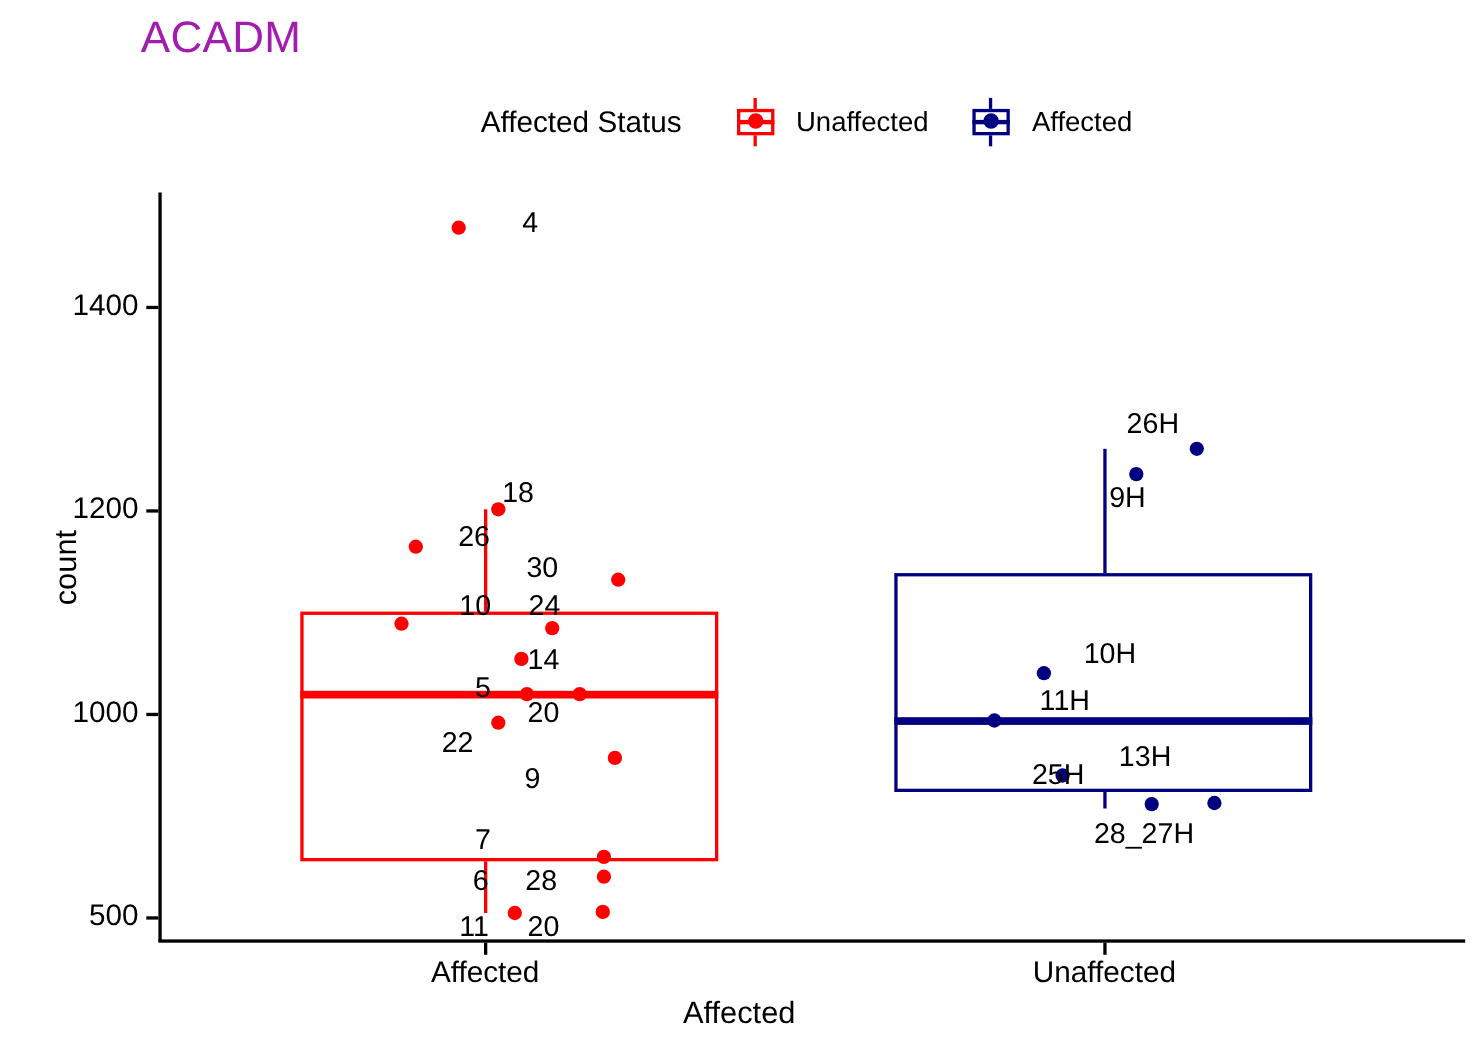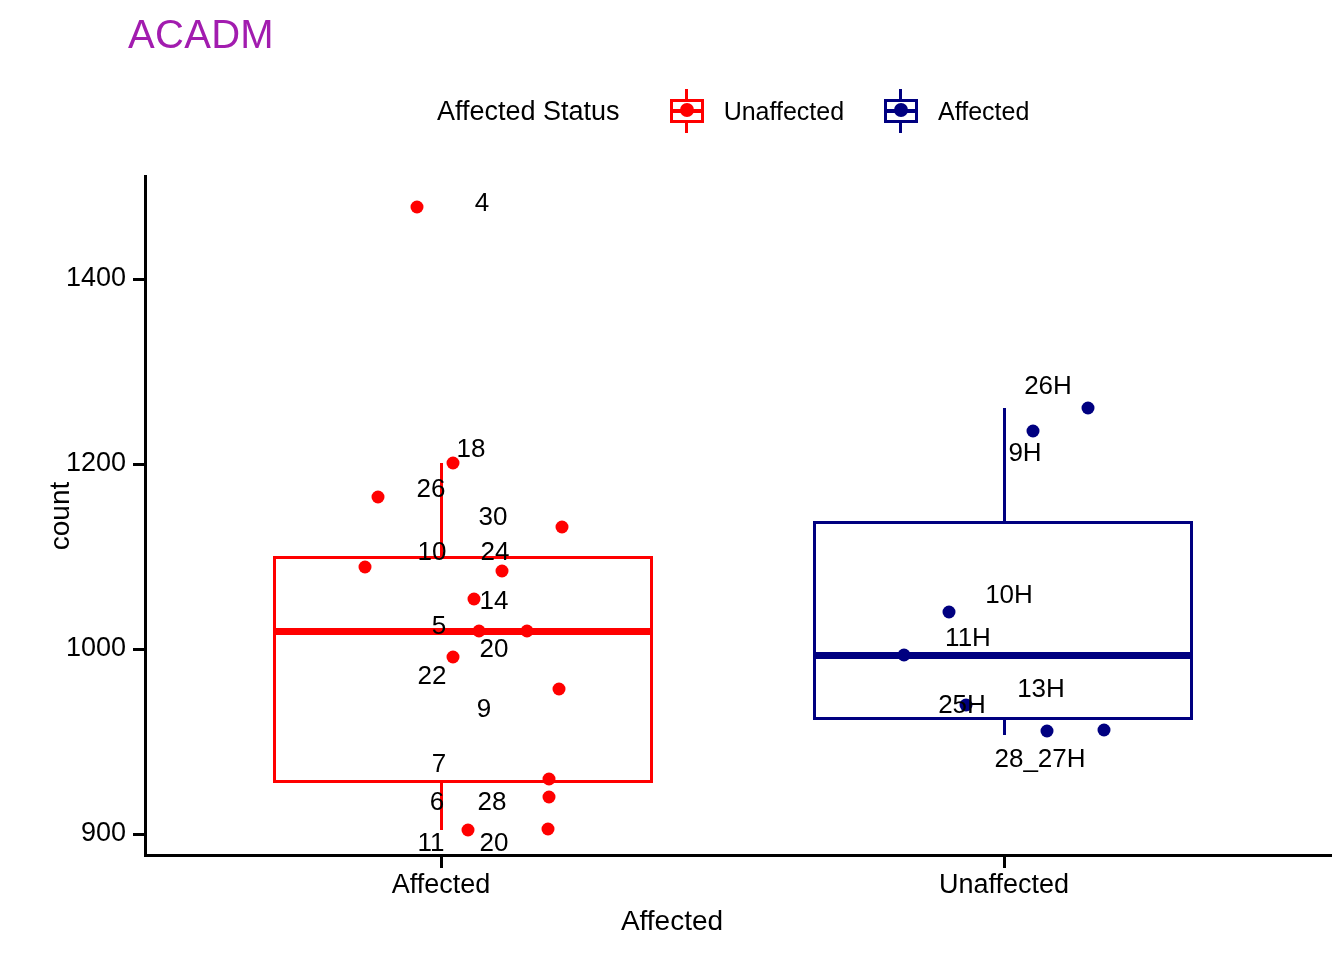--- a/index.html
+++ b/index.html
@@ -86,21 +86,21 @@
 
   <div class="abs" id="y-axis-line"></div>
   <div class="abs" id="x-axis-line"></div>
 
   <div class="abs" id="y-axis-title">count</div>
   <div class="abs" id="x-axis-title">Affected</div>
 
   <div class="abs">
     <div class="ytick" style="top:833px"></div>
     <div class="ytick-lab-wrap" style="top:817px">
-        <div class="ytick-label">900</div>
+        <div class="ytick-label">500</div>
       </div>
     <div class="ytick" style="top:648px"></div>
     <div class="ytick-lab-wrap" style="top:632px">
         <div class="ytick-label">1000</div>
       </div>
     <div class="ytick" style="top:463px"></div>
     <div class="ytick-lab-wrap" style="top:447px">
         <div class="ytick-label">1200</div>
       </div>
     <div class="ytick" style="top:278px"></div>
@@ -140,21 +140,21 @@
 
     <div class="plab" style="left:482px;top:202px">4</div>
     <div class="plab" style="left:471px;top:448px">18</div>
     <div class="plab" style="left:431px;top:488px">26</div>
     <div class="plab" style="left:493px;top:516px">30</div>
     <div class="plab" style="left:432px;top:551px">10</div>
     <div class="plab" style="left:495px;top:551px">24</div>
     <div class="plab" style="left:494px;top:600px">14</div>
     <div class="plab" style="left:439px;top:625px">5</div>
     <div class="plab" style="left:494px;top:648px">20</div>
-    <div class="plab" style="left:432px;top:675px">22</div>
+    <div class="plab" style="left:416px;top:675px">22</div>
     <div class="plab" style="left:484px;top:708px">9</div>
     <div class="plab" style="left:439px;top:763px">7</div>
     <div class="plab" style="left:437px;top:801px">6</div>
     <div class="plab" style="left:492px;top:801px">28</div>
     <div class="plab" style="left:431px;top:842px">11</div>
     <div class="plab" style="left:494px;top:842px">20</div>
   </div>
 
   <div class="boxgroup">
     <div class="bx-whisk" style="left:1003px;top:408px;height:113px;background:#000080"></div>

